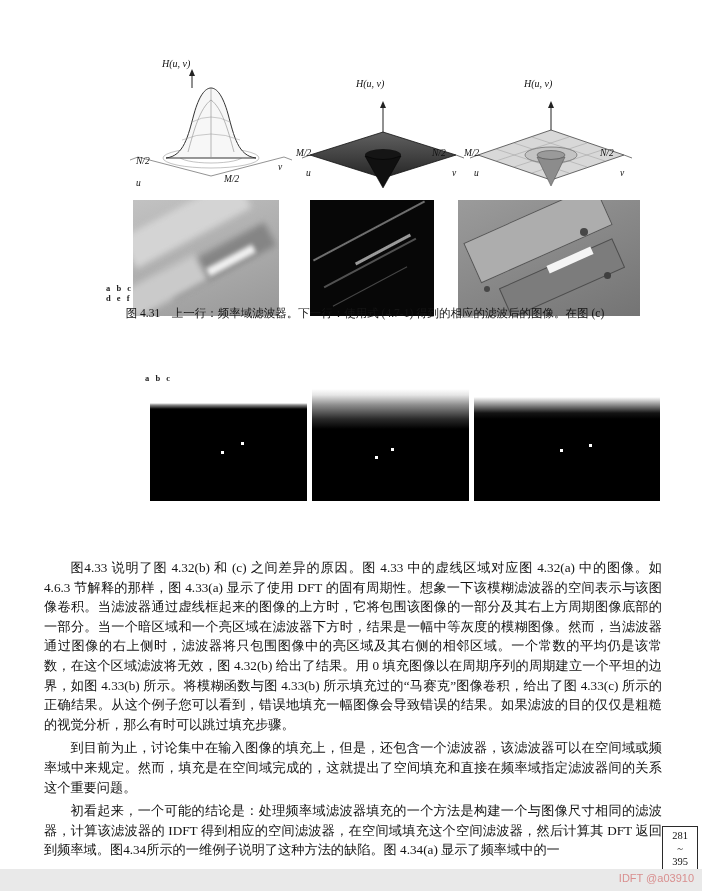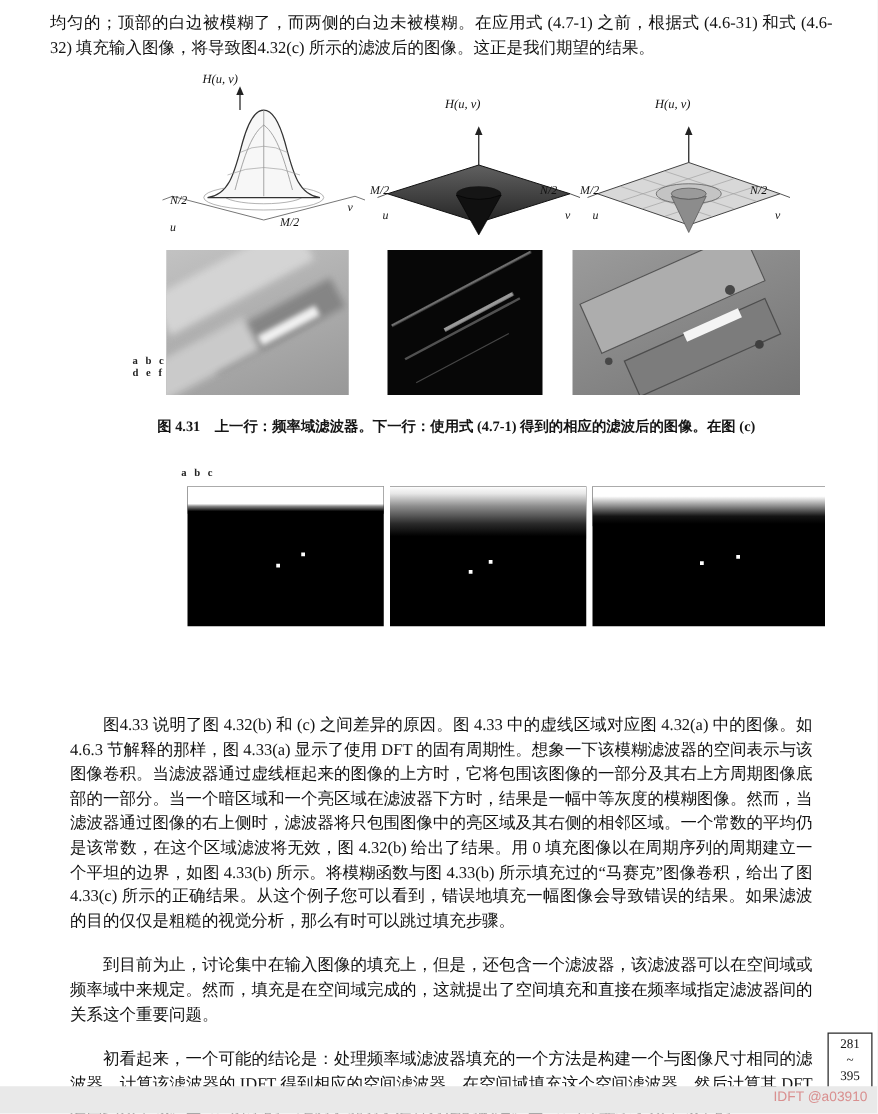--- a/index.html
+++ b/index.html
@@ -2,23 +2,23 @@
 <html><head>
 <meta charset="utf-8">
 <style>
   html,body{margin:0;padding:0;background:#f2f2f2;}
   .page{position:relative;width:702px;height:891px;background:#ffffff;overflow:hidden;
         font-family:"Liberation Serif","DejaVu Serif",serif;color:#121212;}
   
   .intro{position:absolute;left:40px;top:8px;width:626px;font-size:13.2px;line-height:20px;
          text-align:justify;text-indent:0;margin:0;}
   .bodytext{position:absolute;left:40px;top:554px;width:626px;font-size:13.2px;line-height:19.6px;}
-  .bodytext p{margin:16px;text-indent:2em;text-align:justify;}
+  .bodytext p{margin:4px;text-indent:2em;text-align:justify;}
   .caption{position:absolute;font-size:11.5px;line-height:18px;text-align:center;color:#151515;}
-  #cap431{left:110px;top:333px;width:510px;font-weight:bold;}
+  #cap431{left:110px;top:304px;width:510px;}
   #cap432{left:120px;top:509px;width:500px;}
   .letters{position:absolute;font-size:8.5px;line-height:9.5px;letter-spacing:2px;color:#222;
            font-family:"Liberation Serif",serif;font-weight:bold;}
   
   .plot{position:absolute;top:60px;width:170px;height:138px;}
   #plot1{left:126px;} #plot2{left:298px;} #plot3{left:466px;}
   .plot svg{position:absolute;left:0;top:0;}
   .plbl{position:absolute;font-size:9.5px;font-style:italic;color:#111;white-space:nowrap;}
   .plbl.hv{font-size:10px;}
   
@@ -54,21 +54,20 @@
               text-align:center;font-size:10.5px;line-height:13px;padding:2px 0;}
   .bottom-edge{position:absolute;left:0;top:869px;width:702px;height:22px;background:#e9e9e9;}
   .watermark{position:absolute;right:8px;top:872px;font-family:"Liberation Sans","DejaVu Sans",sans-serif;
              font-size:11px;color:#d98f8f;}
 </style>
 </head>
 <body>
 
 <div class="page">
 
-  <p class="intro">均匀的；顶部的白边被模糊了，而两侧的白边未被模糊。在应用式 (4.7-1) 之前，根据式 (4.6-31) 和式 (4.6-32) 填充输入图像，将导致图4.32(c) 所示的滤波后的图像。这正是我们期望的结果。</p>
 
   <div class="plot" id="plot1">
     <svg width="170" height="138" viewBox="0 0 170 138">
       <line x1="66" y1="28" x2="66" y2="12" stroke="#222" stroke-width="1"></line>
       <polygon points="66,9 63,16 69,16" fill="#222"></polygon>
       <line x1="12" y1="97" x2="85" y2="116" stroke="#777" stroke-width="0.8"></line>
       <line x1="85" y1="116" x2="158" y2="97" stroke="#777" stroke-width="0.8"></line>
       <line x1="12" y1="97" x2="4" y2="100" stroke="#777" stroke-width="0.8"></line>
       <line x1="158" y1="97" x2="166" y2="100" stroke="#777" stroke-width="0.8"></line>
       <ellipse cx="85" cy="98" rx="48" ry="10" fill="none" stroke="#9a9a9a" stroke-width="0.6"></ellipse>

